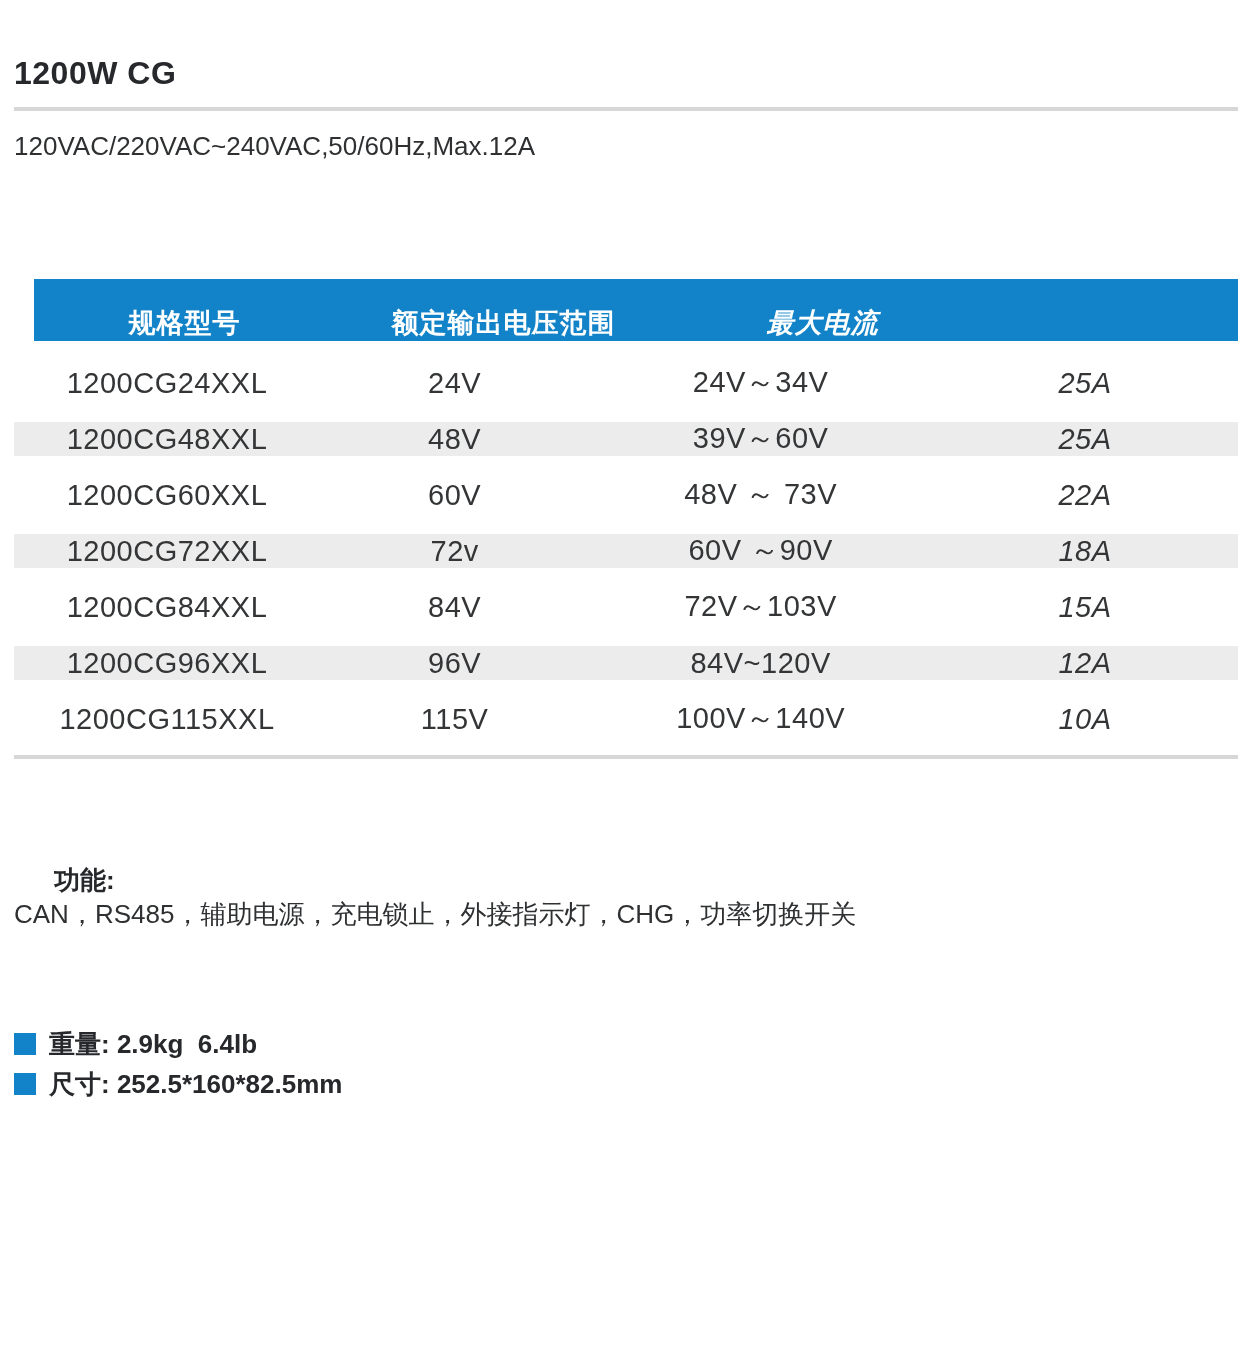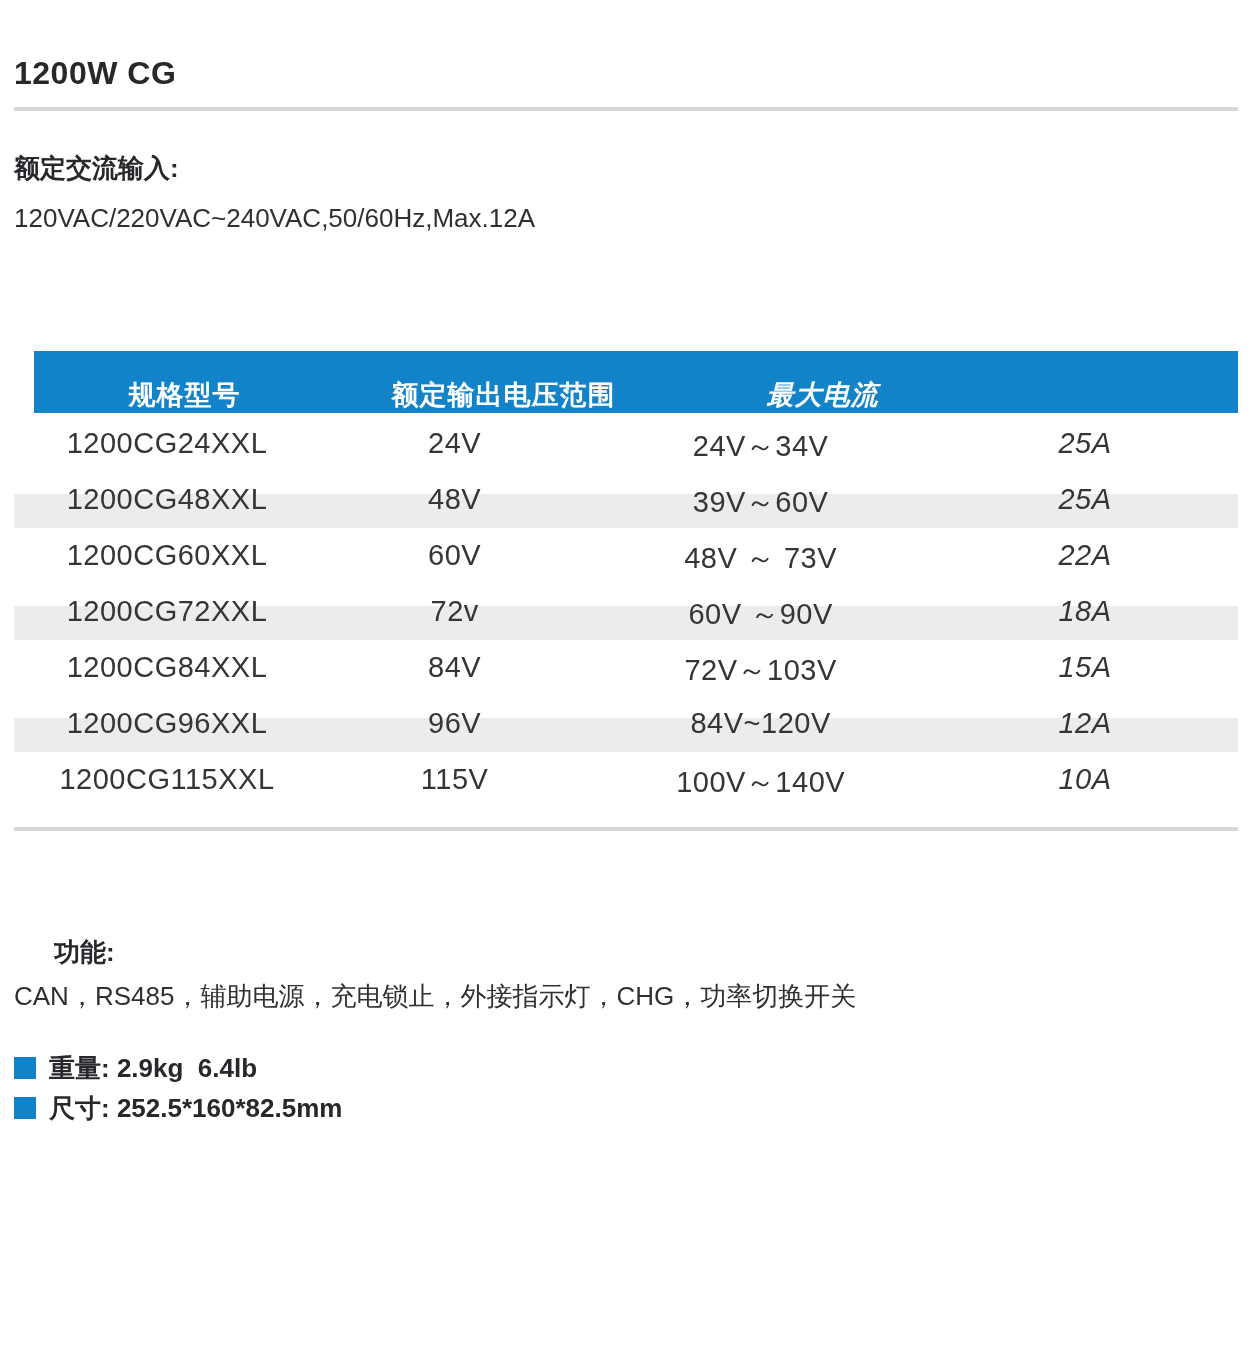--- a/index.html
+++ b/index.html
@@ -68,20 +68,21 @@
     font-size: 27px;
     font-weight: bold;
     letter-spacing: 1px;
   }
   .t-body {
     padding-top: 14px;
   }
   .t-row {
     display: flex;
     height: 56px;
+    align-items: center;
   }
   .t-row.stripe {
     background: linear-gradient(
       to bottom,
       rgba(0,0,0,0) 11px,
       var(--stripe, #ececec) 11px,
       var(--stripe, #ececec) 45px,
       rgba(0,0,0,0) 45px
     );
   }
@@ -102,26 +103,26 @@
   .c4 { width: 25%; font-style: italic; }
   .table-bottom-divider {
     margin-top: 8px;
   }
   
   .functions-label {
     margin-top: 106px;
     margin-left: 40px;
   }
   .functions-value {
-    margin-top: 14px;
+    margin-top: 4px;
     white-space: pre-wrap;
   }
   
   .spec-list {
-    margin-top: 42px;
+    margin-top: 100px;
   }
   .spec-item {
     display: flex;
     align-items: center;
     height: 30px;
   }
   .spec-item + .spec-item {
     margin-top: 10px;
     align-items: center;
   }
@@ -142,21 +143,20 @@
 </style>
 </head>
 <body>
 
 <div class="page">
 
   <h1 class="page-title">1200W CG</h1>
 
   <div class="divider"></div>
 
-  <div class="section-label">额定交流输入:</div>
   <div class="section-value">120VAC/220VAC~240VAC,50/60Hz,Max.12A</div>
 
   <div class="spec-table">
 
     <div class="t-header">
       <div class="cell c1">规格型号</div>
       <div class="cell c3">额定输出电压范围</div>
       <div class="cell c4">最大电流</div>
     </div>
 

